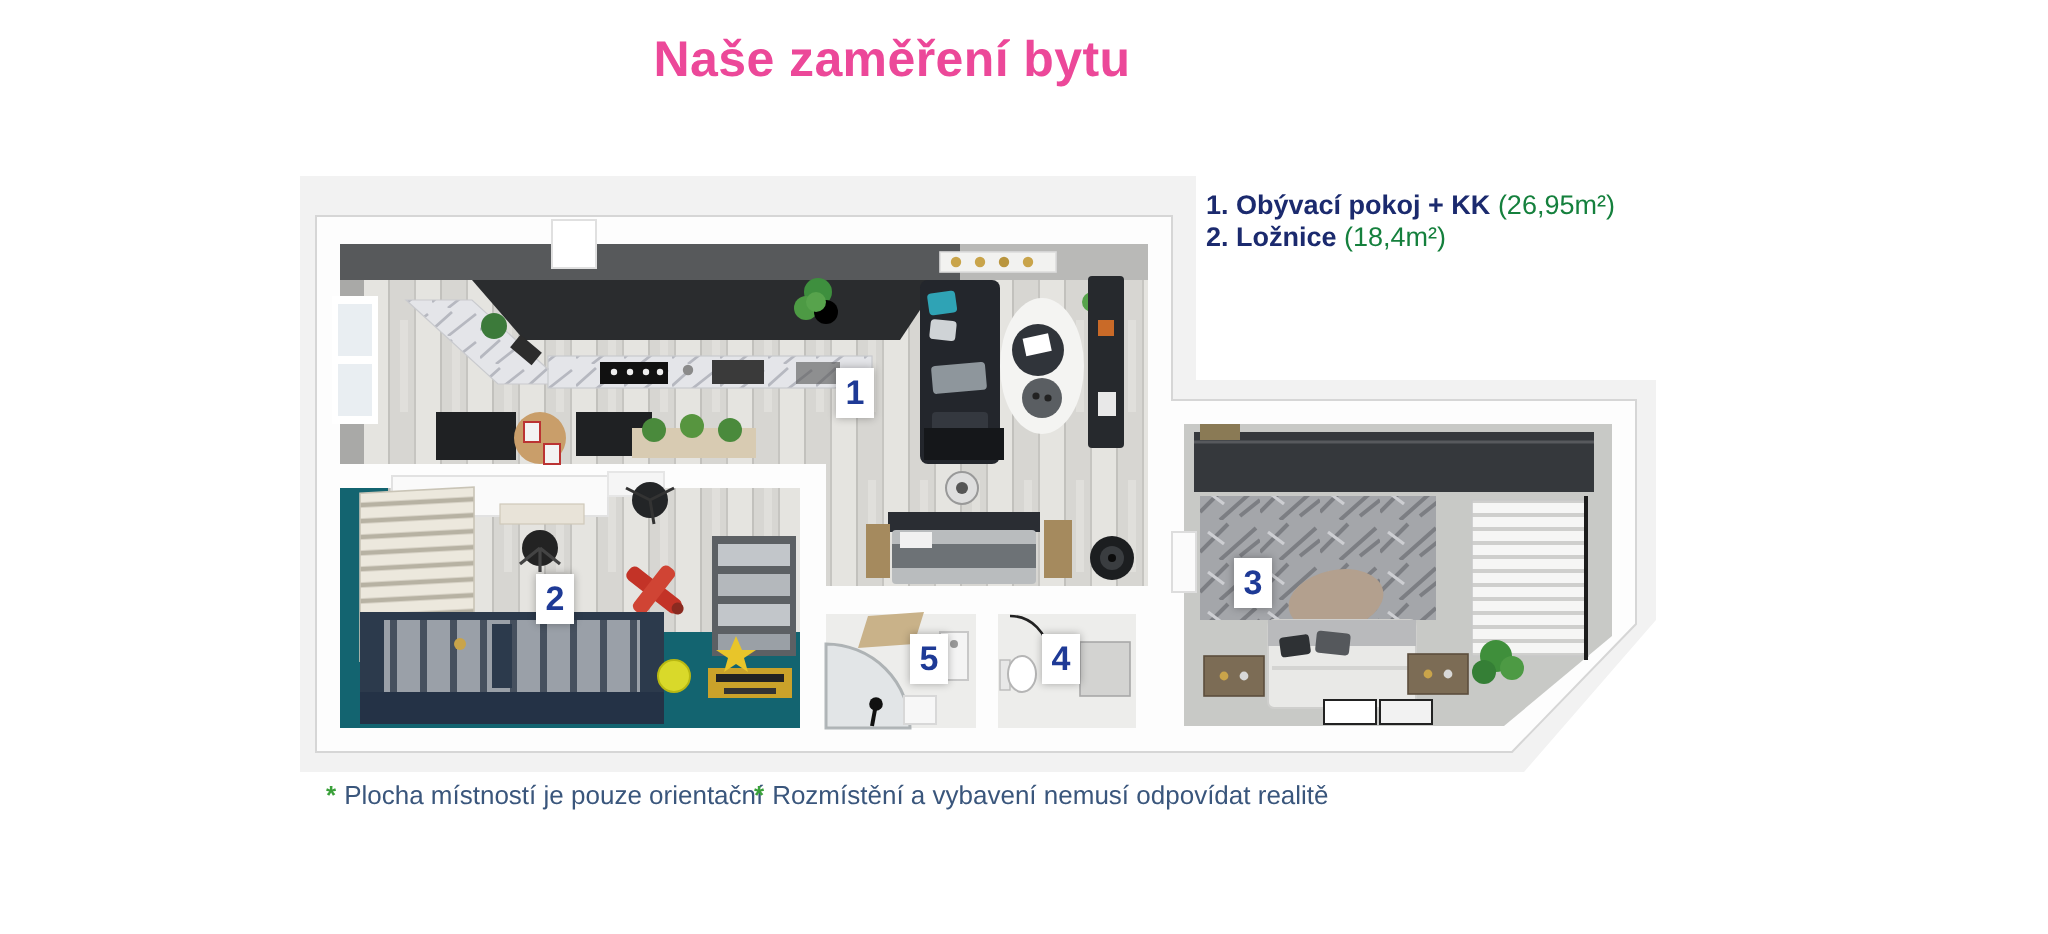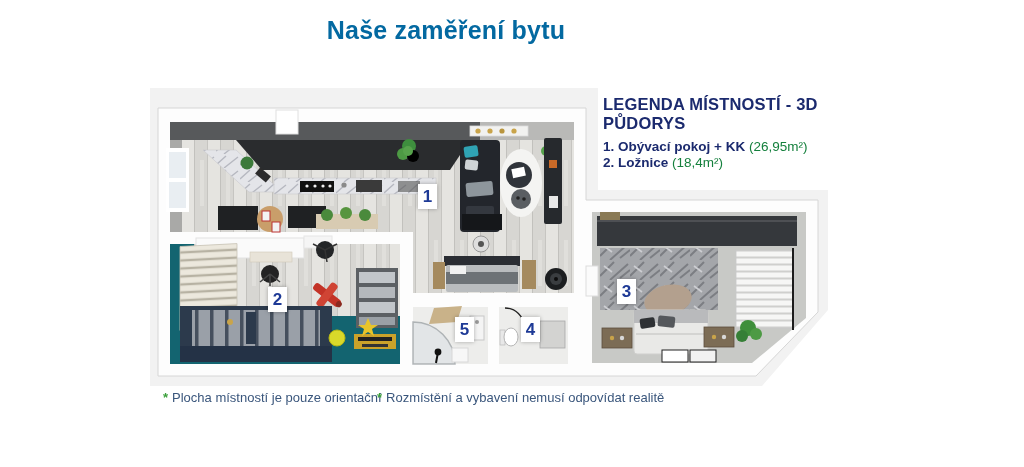--- a/index.html
+++ b/index.html
@@ -1,19 +1,19 @@
 <!DOCTYPE html>
 <html><head>
 <meta charset="utf-8">
 <style>
   html,body{margin:0;padding:0;background:#fff;}
   body{width:1024px;height:467px;position:relative;overflow:hidden;
        font-family:"Liberation Sans","DejaVu Sans",sans-serif;}
   .page-title{position:absolute;top:16px;left:0;width:892px;text-align:center;
-       font-size:25px;font-weight:bold;color:#0369a1;letter-spacing:.2px;}
+       font-size:25px;font-weight:bold;color:#ec4899;letter-spacing:.2px;}
   .plan-svg{position:absolute;left:0;top:0;}
   .legend{position:absolute;left:603px;top:95px;width:270px;color:#1b2a6e;}
   .legend-title{font-size:16.5px;font-weight:bold;margin-bottom:6px;letter-spacing:.2px;}
   .legend-item{font-size:13.5px;font-weight:bold;line-height:15.6px;}
   .legend-item .area{color:#15803d;font-weight:normal;}
   .room-label{position:absolute;width:19px;height:25px;background:#fff;
        box-shadow:0 0 4px rgba(0,0,0,.30);color:#1e3a96;font-size:17px;font-weight:bold;
        display:flex;align-items:center;justify-content:center;}
   .footnote{position:absolute;top:390px;font-size:13px;color:#3a567c;}
   .footnote .marker{color:#3aa03a;margin-right:4px;font-weight:bold;}
@@ -279,21 +279,20 @@
 <div class="room-label" style="left:521px;top:317px;">
     <span>4</span>
   </div>
 <div class="room-label" style="left:455px;top:317px;">
     <span>5</span>
   </div>
 
 <div class="page-title">Naše zaměření bytu</div>
 
 <div class="legend">
-  <div class="legend-title">LEGENDA MÍSTNOSTÍ - 3D PŮDORYS</div>
   <div class="legend-item">
     <span>1. Obývací pokoj + KK</span>
     <span class="area">(26,95m²)</span>
   </div>
   <div class="legend-item">
     <span>2. Ložnice</span>
     <span class="area">(18,4m²)</span>
   </div>
 </div>
 

